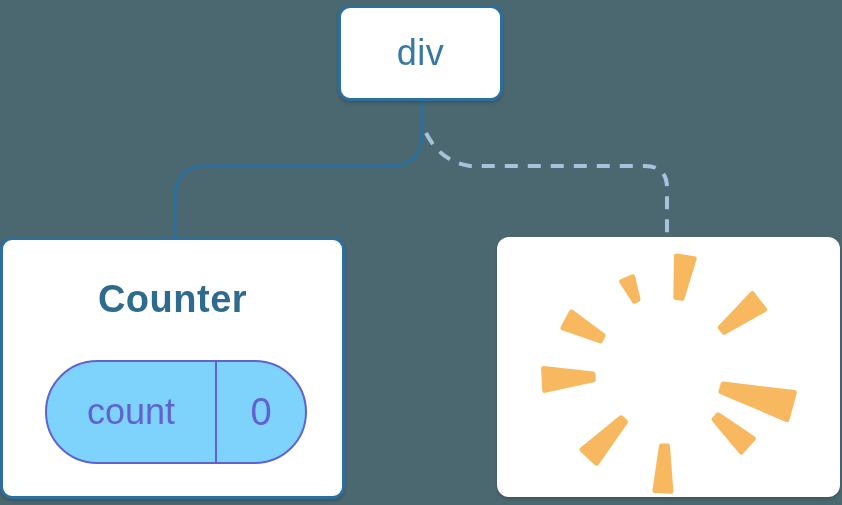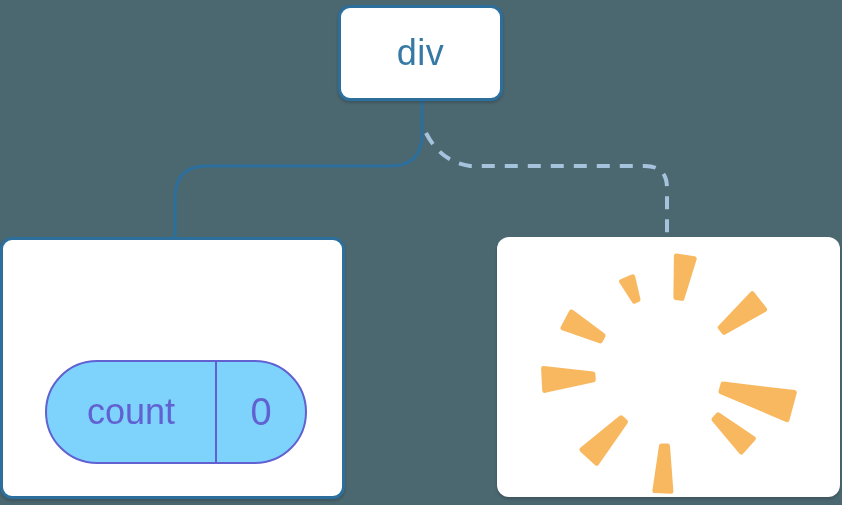--- a/index.html
+++ b/index.html
@@ -90,20 +90,21 @@
   <svg class="overlay" viewBox="0 0 842 505">
     <path class="solid-link" d="M 422 100 L 422 134 Q 422 166 390 166 L 207 166 Q 175 166 175 198 L 175 239"></path>
     <path class="dashed-link" d="M 426 133 Q 441 162 470 166 L 645 166 Q 667 166 667 188 L 667 239"></path>
   </svg>
 
   <div class="node root">
     <span class="root-label">div</span>
   </div>
 
   <div class="node counter">
+    <div class="counter-title">Counter</div>
     <div class="state-pill">
       <span class="pill-key">count</span>
       <span class="pill-divider"></span>
       <span class="pill-value">0</span>
     </div>
   </div>
 
   <div class="node poof"></div>
 
   <svg class="overlay" viewBox="0 0 842 505">

